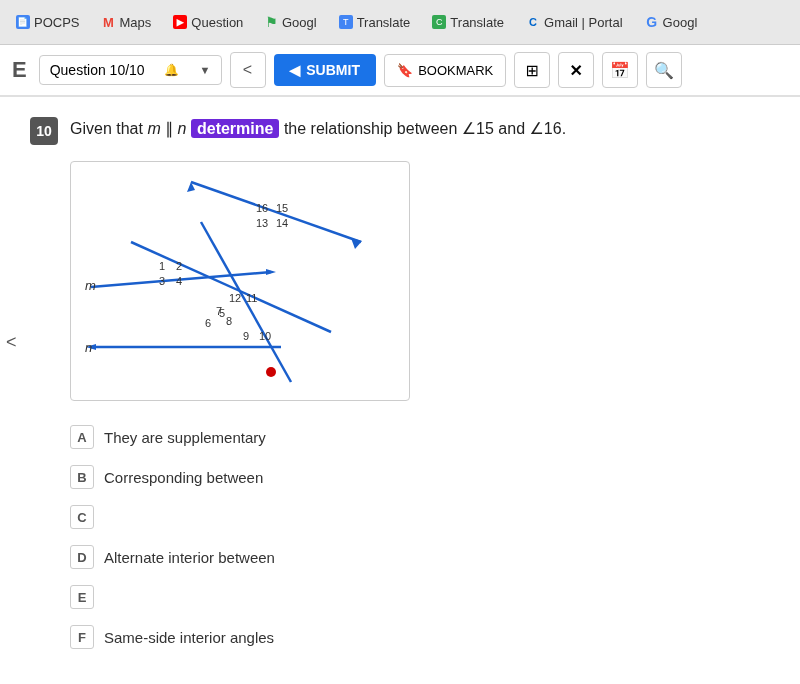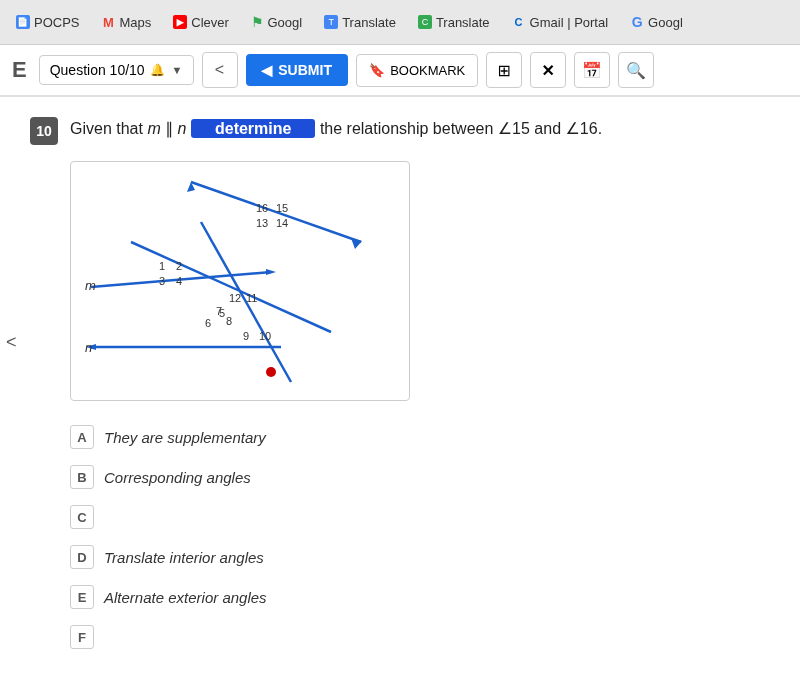--- a/index.html
+++ b/index.html
@@ -63,21 +63,21 @@
       color: #555;
       margin-right: 4px;
     }
     .question-select {
       border: 1px solid #ccc;
       border-radius: 4px;
       padding: 6px 10px;
       font-size: 14px;
       display: flex;
       align-items: center;
-      gap: 6px;
+      gap: 20px;
       cursor: pointer;
       background: white;
       min-width: 150px;
     }
     .arrow-btn {
       width: 36px;
       height: 36px;
       border: 1px solid #ccc;
       border-radius: 4px;
       display: flex;
@@ -151,23 +151,23 @@
       font-weight: bold;
       flex-shrink: 0;
     }
     .question-text {
       font-size: 16px;
       color: #222;
       line-height: 1.5;
       flex: 1;
     }
     .determine-highlight {
-      background: #1d4ed8;
+      background: #6d28d9;
       color: white;
-      padding: 1px 24px;
+      padding: 1px 6px;
       border-radius: 3px;
       font-weight: bold;
     }
 
     
     .diagram-container {
       border: 1px solid #ccc;
       border-radius: 4px;
       margin: 10px 0 20px 40px;
       width: 340px;
@@ -201,21 +201,20 @@
       justify-content: center;
       font-size: 13px;
       font-weight: bold;
       color: #555;
       background: white;
       flex-shrink: 0;
     }
     .choice-text {
       font-size: 15px;
       color: #333;
-      font-style: italic;
     }
 
     .sidebar-arrow {
       position: fixed;
       left: 0;
       top: 50%;
       transform: translateY(-50%);
       font-size: 18px;
       color: #555;
       cursor: pointer;
@@ -229,21 +228,21 @@
   <div class="tab-item">
     <span class="tab-icon drive" style="font-size:9px; color:white;">📄</span>
     <span>POCPS</span>
   </div>
   <div class="tab-item">
     <span class="tab-icon gmail" style="font-size:13px; font-weight:bold; color:#EA4335;">M</span>
     <span>Maps</span>
   </div>
   <div class="tab-item">
     <span class="tab-icon youtube">▶</span>
-    <span>Clever</span>
+    <span>Question</span>
   </div>
   <div class="tab-item">
     <span style="color:#34A853; font-size:14px;">⚑</span>
     <span>Googl</span>
   </div>
   <div class="tab-item">
     <span class="tab-icon translate">T</span>
     <span>Translate</span>
   </div>
   <div class="tab-item">
@@ -354,31 +353,31 @@
     </svg>
   </div>
 
   <div class="answer-choices">
     <div class="answer-choice">
       <div class="choice-letter">A</div>
       <span class="choice-text">They are supplementary</span>
     </div>
     <div class="answer-choice">
       <div class="choice-letter">B</div>
-      <span class="choice-text">Corresponding angles</span>
+      <span class="choice-text">Corresponding between</span>
     </div>
     <div class="answer-choice">
       <div class="choice-letter">C</div>
     </div>
     <div class="answer-choice">
       <div class="choice-letter">D</div>
-      <span class="choice-text">Translate interior angles</span>
+      <span class="choice-text">Alternate interior between</span>
     </div>
     <div class="answer-choice">
       <div class="choice-letter">E</div>
-      <span class="choice-text">Alternate exterior angles</span>
     </div>
     <div class="answer-choice">
       <div class="choice-letter">F</div>
+      <span class="choice-text">Same-side interior angles</span>
     </div>
   </div>
 
 </div>
 
 </body></html>

